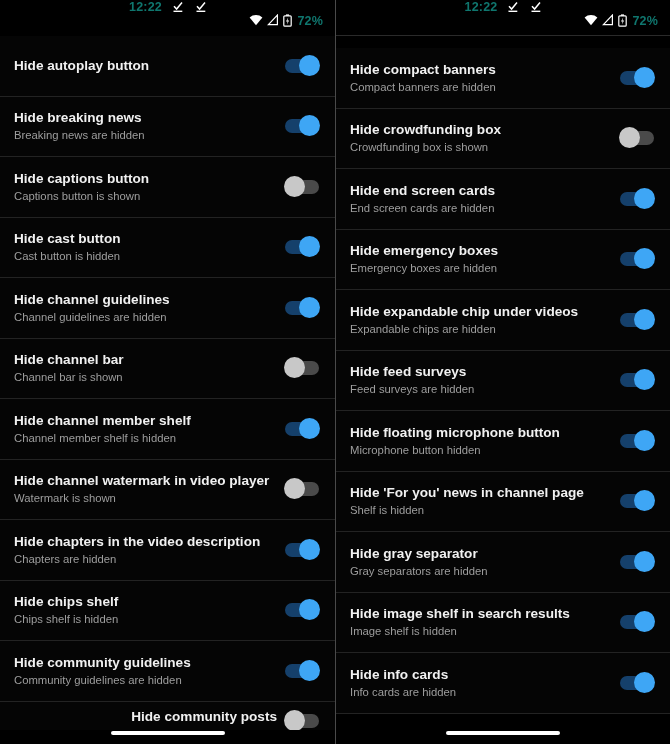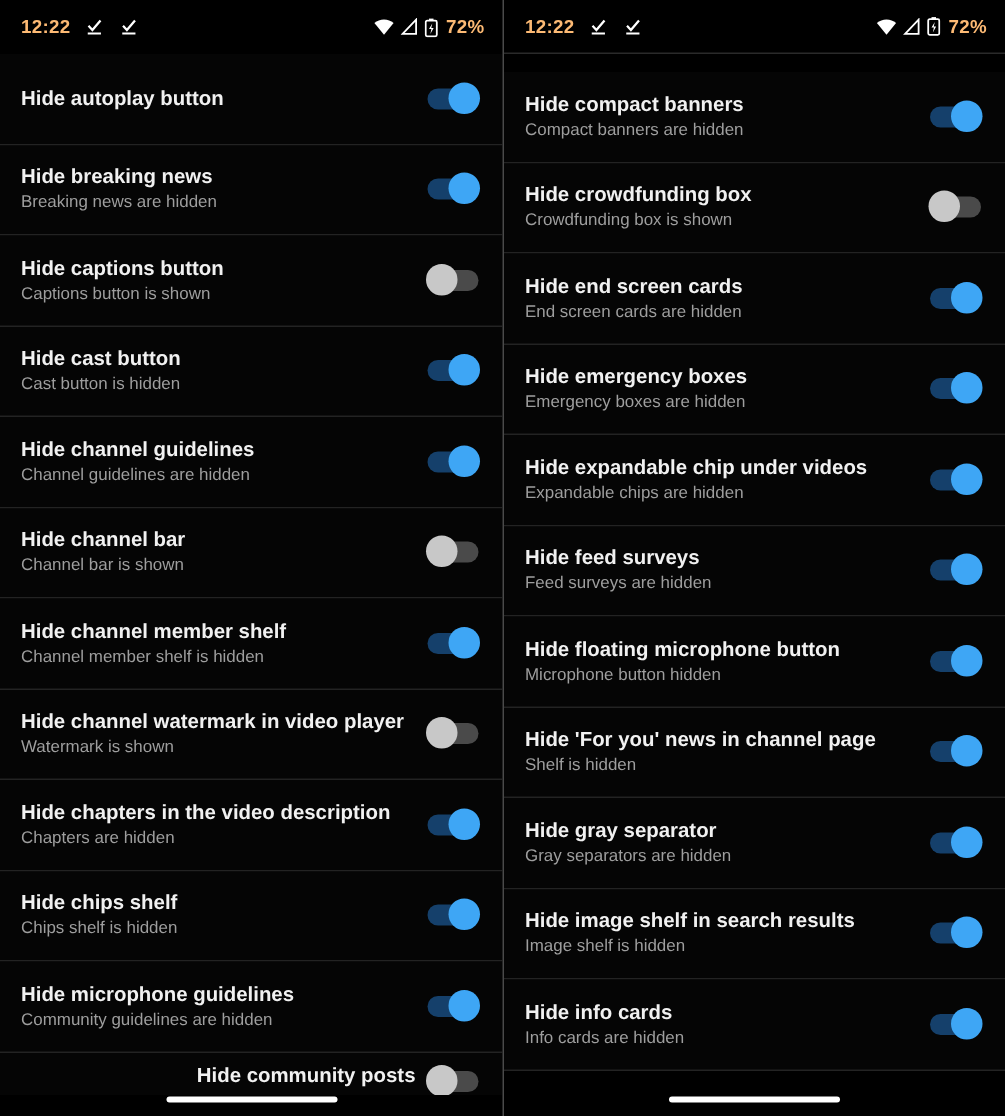--- a/index.html
+++ b/index.html
@@ -17,27 +17,28 @@
     overflow:hidden;
   }
   .panel.right { border-left:1px solid #4a4a4a; }
 
   
   .statusbar {
     height:36px;
     display:flex; align-items:center;
     padding:0 12px 0 14px;
     background:#000;
-    color:#fdba74;
+    color:#0f766e;
     font-size:12.5px;
     letter-spacing:0.2px;
+    flex-direction:column;
   }
   .statusbar .clock { font-weight:bold; font-size:12.5px; }
   .sb-left { display:flex; align-items:center; gap:9px; }
-  .sb-right { margin-left:auto; display:flex; align-items:center; gap:4px; }
+  .sb-right { margin-left:auto; display:flex; gap:4px; }
   .sb-right .battpct { font-weight:bold; font-size:12.5px; margin-left:1px; }
   .ico { display:inline-block; line-height:0; }
   .panel.right .statusbar { border-bottom:1px solid #2a2a2a; }
 
   
   .list { background:#000; }
   .row {
     position:relative;
     height:60.5px;
     display:flex; align-items:center;
@@ -238,21 +239,21 @@
           <div class="title">Hide chips shelf</div>
           <div class="summary">Chips shelf is hidden</div>
         </div>
         <div class="switch on">
             <div class="thumb"></div>
           </div>
       </div>
 
       <div class="row">
         <div class="texts">
-          <div class="title">Hide microphone guidelines</div>
+          <div class="title">Hide community guidelines</div>
           <div class="summary">Community guidelines are hidden</div>
         </div>
         <div class="switch on">
             <div class="thumb"></div>
           </div>
       </div>
 
       <div class="row clipped">
         <div class="texts">
           <div class="title">Hide community posts</div>

